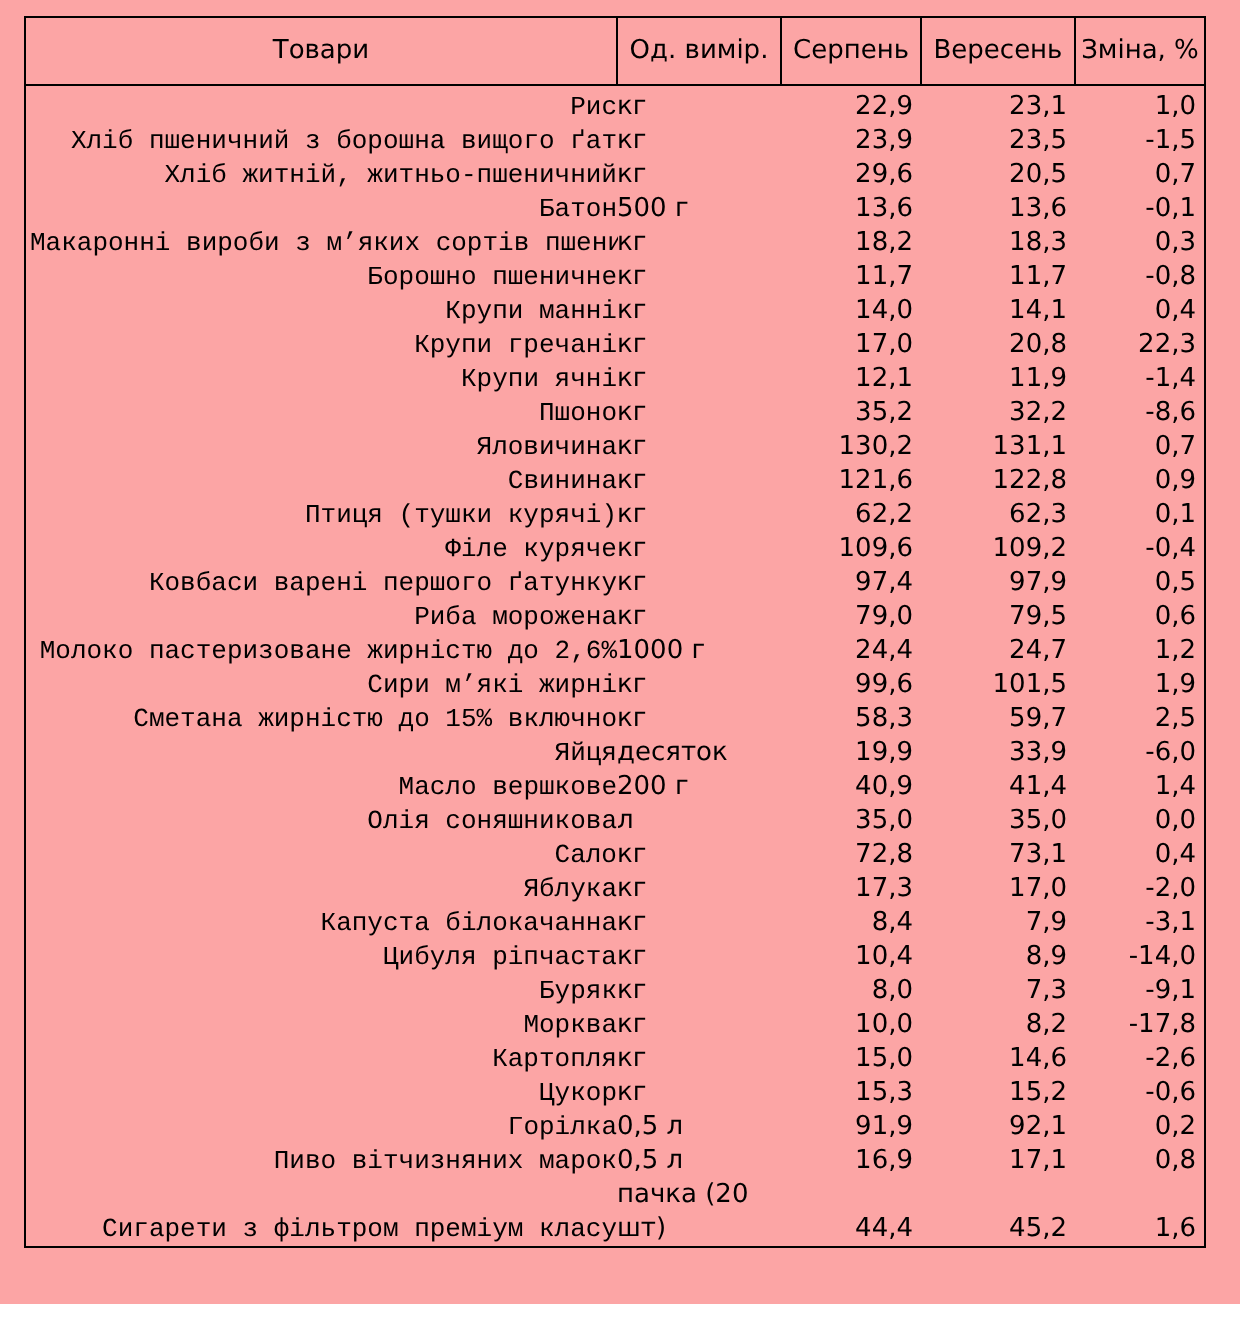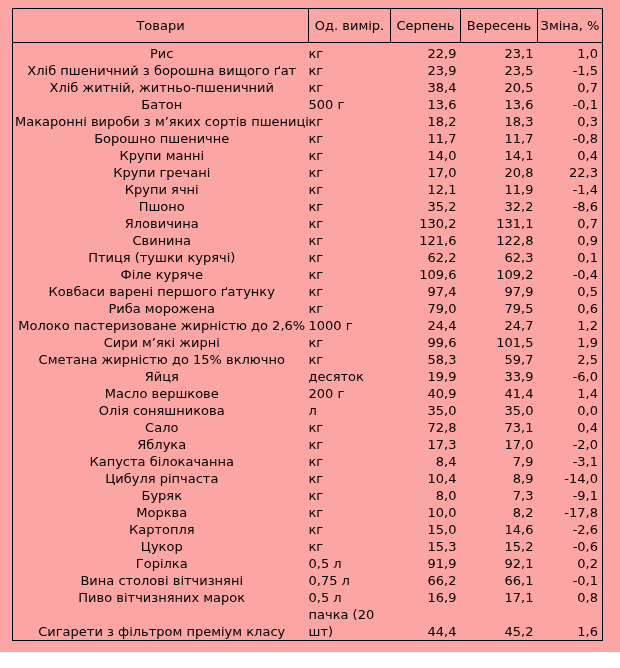--- a/index.html
+++ b/index.html
@@ -34,21 +34,21 @@
   th.h-products { text-align: center; }
   th.h-unit { text-align: center; }
   th.h-num { text-align: center; }
   tbody td {
     padding: 0;
     line-height: 17px;
     vertical-align: bottom;
     overflow: hidden;
   }
   tbody tr:first-child td { padding-top: 2px; }
-  td.name { text-align: center; padding-left: 2px; white-space: nowrap; }
+  td.name { text-align: right; padding-left: 2px; white-space: nowrap; font-family: Liberation Mono, monospace; }
   td.unit { text-align: left; }
   td.num { text-align: right; padding-right: 4px; white-space: nowrap; }
 </style>
 </head>
 <body>
 
 <div class="page">
   <table class="price-table">
     <colgroup>
       <col style="width:296px">
@@ -77,21 +77,21 @@
         <tr>
           <td class="name">Хліб пшеничний з борошна вищого ґат</td>
           <td class="unit">кг</td>
           <td class="num">23,9</td>
           <td class="num">23,5</td>
           <td class="num">-1,5</td>
         </tr>
         <tr>
           <td class="name">Хліб житній, житньо-пшеничний</td>
           <td class="unit">кг</td>
-          <td class="num">38,4</td>
+          <td class="num">29,6</td>
           <td class="num">20,5</td>
           <td class="num">0,7</td>
         </tr>
         <tr>
           <td class="name">Батон</td>
           <td class="unit">500 г</td>
           <td class="num">13,6</td>
           <td class="num">13,6</td>
           <td class="num">-0,1</td>
         </tr>
@@ -278,27 +278,20 @@
           <td class="num">-0,6</td>
         </tr>
         <tr>
           <td class="name">Горілка</td>
           <td class="unit">0,5 л</td>
           <td class="num">91,9</td>
           <td class="num">92,1</td>
           <td class="num">0,2</td>
         </tr>
         <tr>
-          <td class="name">Вина столові вітчизняні</td>
-          <td class="unit">0,75 л</td>
-          <td class="num">66,2</td>
-          <td class="num">66,1</td>
-          <td class="num">-0,1</td>
-        </tr>
-        <tr>
           <td class="name">Пиво вітчизняних марок</td>
           <td class="unit">0,5 л</td>
           <td class="num">16,9</td>
           <td class="num">17,1</td>
           <td class="num">0,8</td>
         </tr>
         <tr>
           <td class="name">Сигарети з фільтром преміум класу</td>
           <td class="unit">пачка (20 шт)</td>
           <td class="num">44,4</td>

